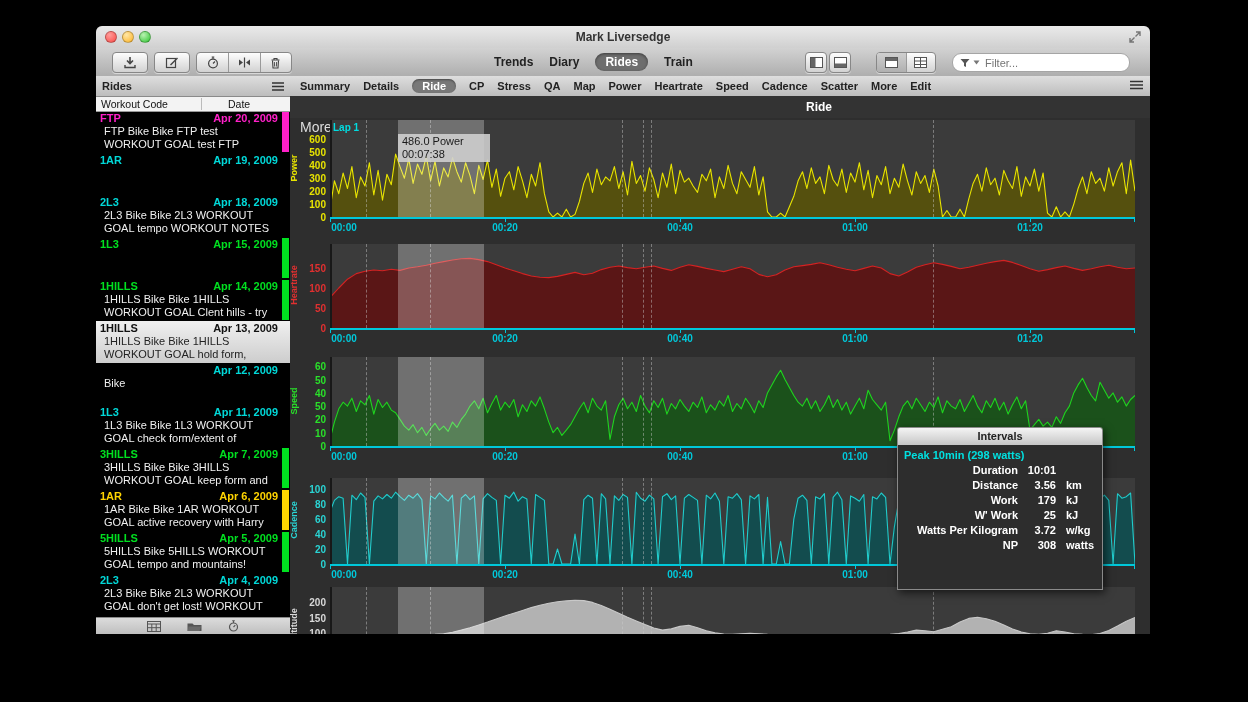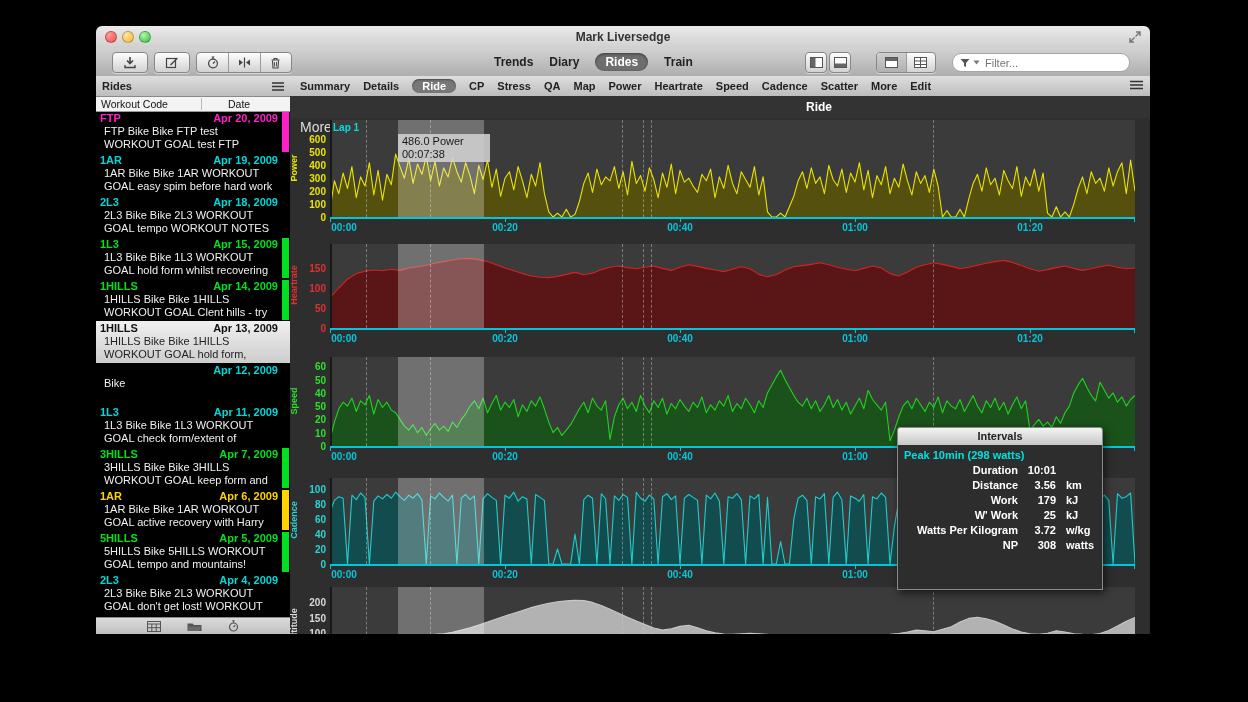--- a/index.html
+++ b/index.html
@@ -202,35 +202,33 @@
               <span style="color: rgb(255, 32, 200);">Apr 20, 2009</span>
             </div>
             <div class="desc">FTP Bike Bike FTP test WORKOUT GOAL test FTP  WORKOUT NOTES</div>
             <div class="bar" style="background: rgb(255, 32, 200);"></div>
           </div>
           <div class="ride">
             <div class="l1">
               <span style="color: rgb(0, 216, 216);">1AR</span>
               <span style="color: rgb(0, 216, 216);">Apr 19, 2009</span>
             </div>
-            <div class="desc">1AR Bike Bike 1AR WORKOUT GOAL easy spim before hard work</div>
           </div>
           <div class="ride">
             <div class="l1">
               <span style="color: rgb(0, 216, 216);">2L3</span>
               <span style="color: rgb(0, 216, 216);">Apr 18, 2009</span>
             </div>
             <div class="desc">2L3 Bike Bike 2L3 WORKOUT GOAL tempo WORKOUT NOTES</div>
           </div>
           <div class="ride">
             <div class="l1">
               <span style="color: rgb(0, 224, 32);">1L3</span>
               <span style="color: rgb(0, 224, 32);">Apr 15, 2009</span>
             </div>
-            <div class="desc">1L3 Bike Bike 1L3 WORKOUT GOAL hold form whilst recovering</div>
             <div class="bar" style="background: rgb(0, 224, 32);"></div>
           </div>
           <div class="ride">
             <div class="l1">
               <span style="color: rgb(0, 224, 32);">1HILLS</span>
               <span style="color: rgb(0, 224, 32);">Apr 14, 2009</span>
             </div>
             <div class="desc">1HILLS Bike Bike 1HILLS WORKOUT GOAL Clent hills - try</div>
             <div class="bar" style="background: rgb(0, 224, 32);"></div>
           </div>

